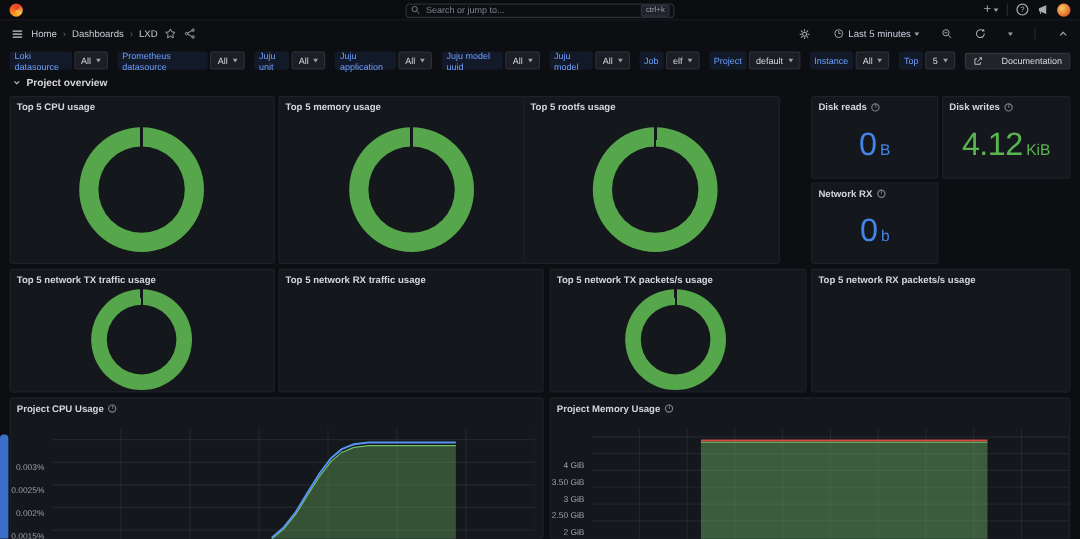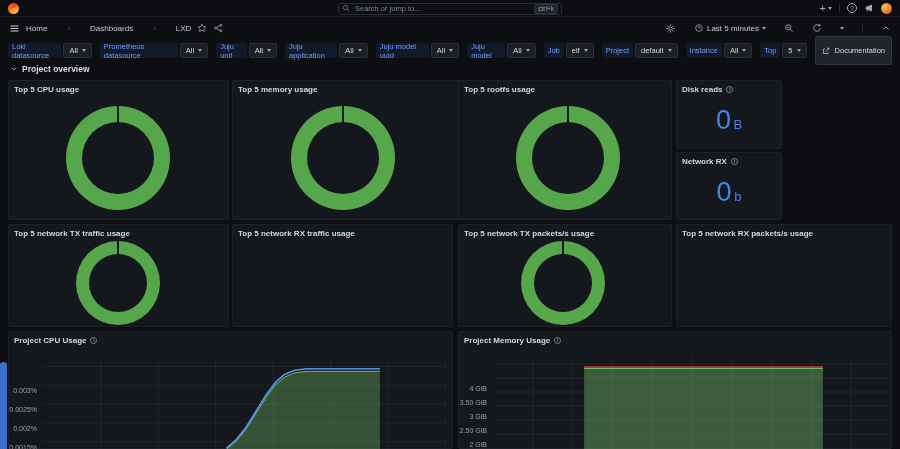--- a/index.html
+++ b/index.html
@@ -14,36 +14,36 @@
   .search .ph{flex:1}
   .kbd{background:#1F222A;border:1px solid #31343C;border-radius:2px;font-size:6.5px;color:#9DA0A8;padding:0 3px;line-height:8px}
   .nav-right{margin-left:auto;display:flex;align-items:center;gap:7px}
   .vdiv{width:1px;height:10px;background:#26282F}
   .plusgrp{display:flex;align-items:center;gap:2px;color:#A9ACB3;font-size:11px;line-height:10px}
   .qhelp{width:10px;height:10px;border:1px solid #A9ACB3;border-radius:50%;font-size:6.5px;color:#A9ACB3;display:flex;align-items:center;justify-content:center}
   .avatar{width:11px;height:11px;border-radius:50%;background:radial-gradient(circle at 35% 35%,#F2CC5C,#E8622C 70%)}
 
   
   .toolbar{position:absolute;left:0;top:18px;width:900px;height:20px;display:flex;align-items:center;padding:0 9px;gap:6px}
-  .crumbs{display:flex;align-items:flex-end;gap:20px;font-size:8px;color:#C9CBD3}
+  .crumbs{display:flex;align-items:flex-end;gap:5px;font-size:8px;color:#C9CBD3}
   .crumb-sep{color:#585B63;font-size:8px}
   .tb-right{margin-left:auto;display:flex;align-items:center;gap:18px}
   .timepick{display:flex;align-items:center;gap:3px;font-size:8px;color:#CCCCDC}
 
   
   .ic{display:inline-flex;flex:none}
   .ic svg{display:block}
   .caret{width:0;height:0;border-left:2.5px solid transparent;border-right:2.5px solid transparent;border-top:3px solid #9DA0A8;display:inline-block}
 
   
   .filters{position:absolute;left:8px;top:42px;width:884px;height:17px;display:flex;align-items:center;gap:8px}
   .var{display:flex;align-items:center;gap:2px}
   .var-label{height:15px;display:flex;align-items:center;padding:0 4px;border-radius:2px;background:rgba(61,113,217,0.12);color:#6E9FFF;font-size:7.5px;font-weight:normal}
   .var-value{height:15px;display:flex;align-items:center;gap:4px;padding:0 5px;border-radius:2px;background:#1B1E24;border:1px solid #2C2F36;color:#D8D9DF;font-size:7.5px}
-  .docbtn{margin-left:auto;height:29px;display:flex;align-items:center;gap:5px;padding:0 6px;border-radius:2px;background:#21242B;border:1px solid #31343B;color:#D8D9DF;font-size:7.5px}
+  .docbtn{margin-left:auto;height:14px;display:flex;align-items:center;gap:16px;padding:0 6px;border-radius:2px;background:#21242B;border:1px solid #31343B;color:#D8D9DF;font-size:7.5px}
 
   
   .section-hd{position:absolute;left:10px;top:64px;display:flex;align-items:center;gap:4px;font-size:8.5px;font-weight:bold;color:#D8D9DF}
 
   
   .panel{position:absolute;background:#14171C;border:1px solid #1E2128;border-radius:2px}
   .ptitle{position:absolute;left:5px;top:4px;display:flex;align-items:center;gap:4px;font-size:8px;font-weight:bold;color:#D5D6DC;white-space:nowrap}
   .info{width:7px;height:7px;border:1px solid #7E818A;border-radius:50%;color:#7E818A;font-size:5px;line-height:5px;display:flex;align-items:center;justify-content:center;font-style:normal}
   .donut{position:absolute;border-radius:50%}
   .donut .hole{position:absolute;border-radius:50%;background:#14171C}
@@ -287,37 +287,47 @@
       </div>
   </div>
   <div class="panel" style="left:232px;top:80px;width:267px;height:140px">
     <div class="ptitle">
         <span>Top 5 memory usage</span>
       </div>
     <div class="donut big" style="left: 58px; top: 25px; background: conic-gradient(from -1.5deg, rgb(20, 23, 28) 0deg, rgb(20, 23, 28) 3deg, rgb(86, 166, 75) 3deg, rgb(86, 166, 75) 360deg);">
         <div class="hole"></div>
       </div>
   </div>
-  <div class="panel" style="left:458px;top:80px;width:214px;height:140px">
+  <div class="panel" style="left:436px;top:80px;width:214px;height:140px">
     <div class="ptitle">
         <span>Top 5 rootfs usage</span>
       </div>
     <div class="donut big" style="left: 57px; top: 25px; background: conic-gradient(from -1.5deg, rgb(20, 23, 28) 0deg, rgb(20, 23, 28) 3deg, rgb(86, 166, 75) 3deg, rgb(86, 166, 75) 360deg);">
         <div class="hole"></div>
       </div>
   </div>
 
   <div class="panel" style="left:676px;top:80px;width:106px;height:69px">
     <div class="ptitle">
         <span>Disk reads</span>
         <i class="info">i</i>
       </div>
     <div class="stat-val" style="color: rgb(68, 132, 232);">
         <span class="num">0</span>
         <span class="unit">B</span>
+      </div>
+  </div>
+  <div class="panel" style="left:785px;top:80px;width:107px;height:69px">
+    <div class="ptitle">
+        <span>Disk writes</span>
+        <i class="info">i</i>
+      </div>
+    <div class="stat-val" style="color: rgb(90, 180, 80);">
+        <span class="num">4.12</span>
+        <span class="unit">KiB</span>
       </div>
   </div>
   <div class="panel" style="left:676px;top:152px;width:106px;height:68px">
     <div class="ptitle">
         <span>Network RX</span>
         <i class="info">i</i>
       </div>
     <div class="stat-val" style="color: rgb(68, 132, 232);">
         <span class="num">0</span>
         <span class="unit">b</span>

